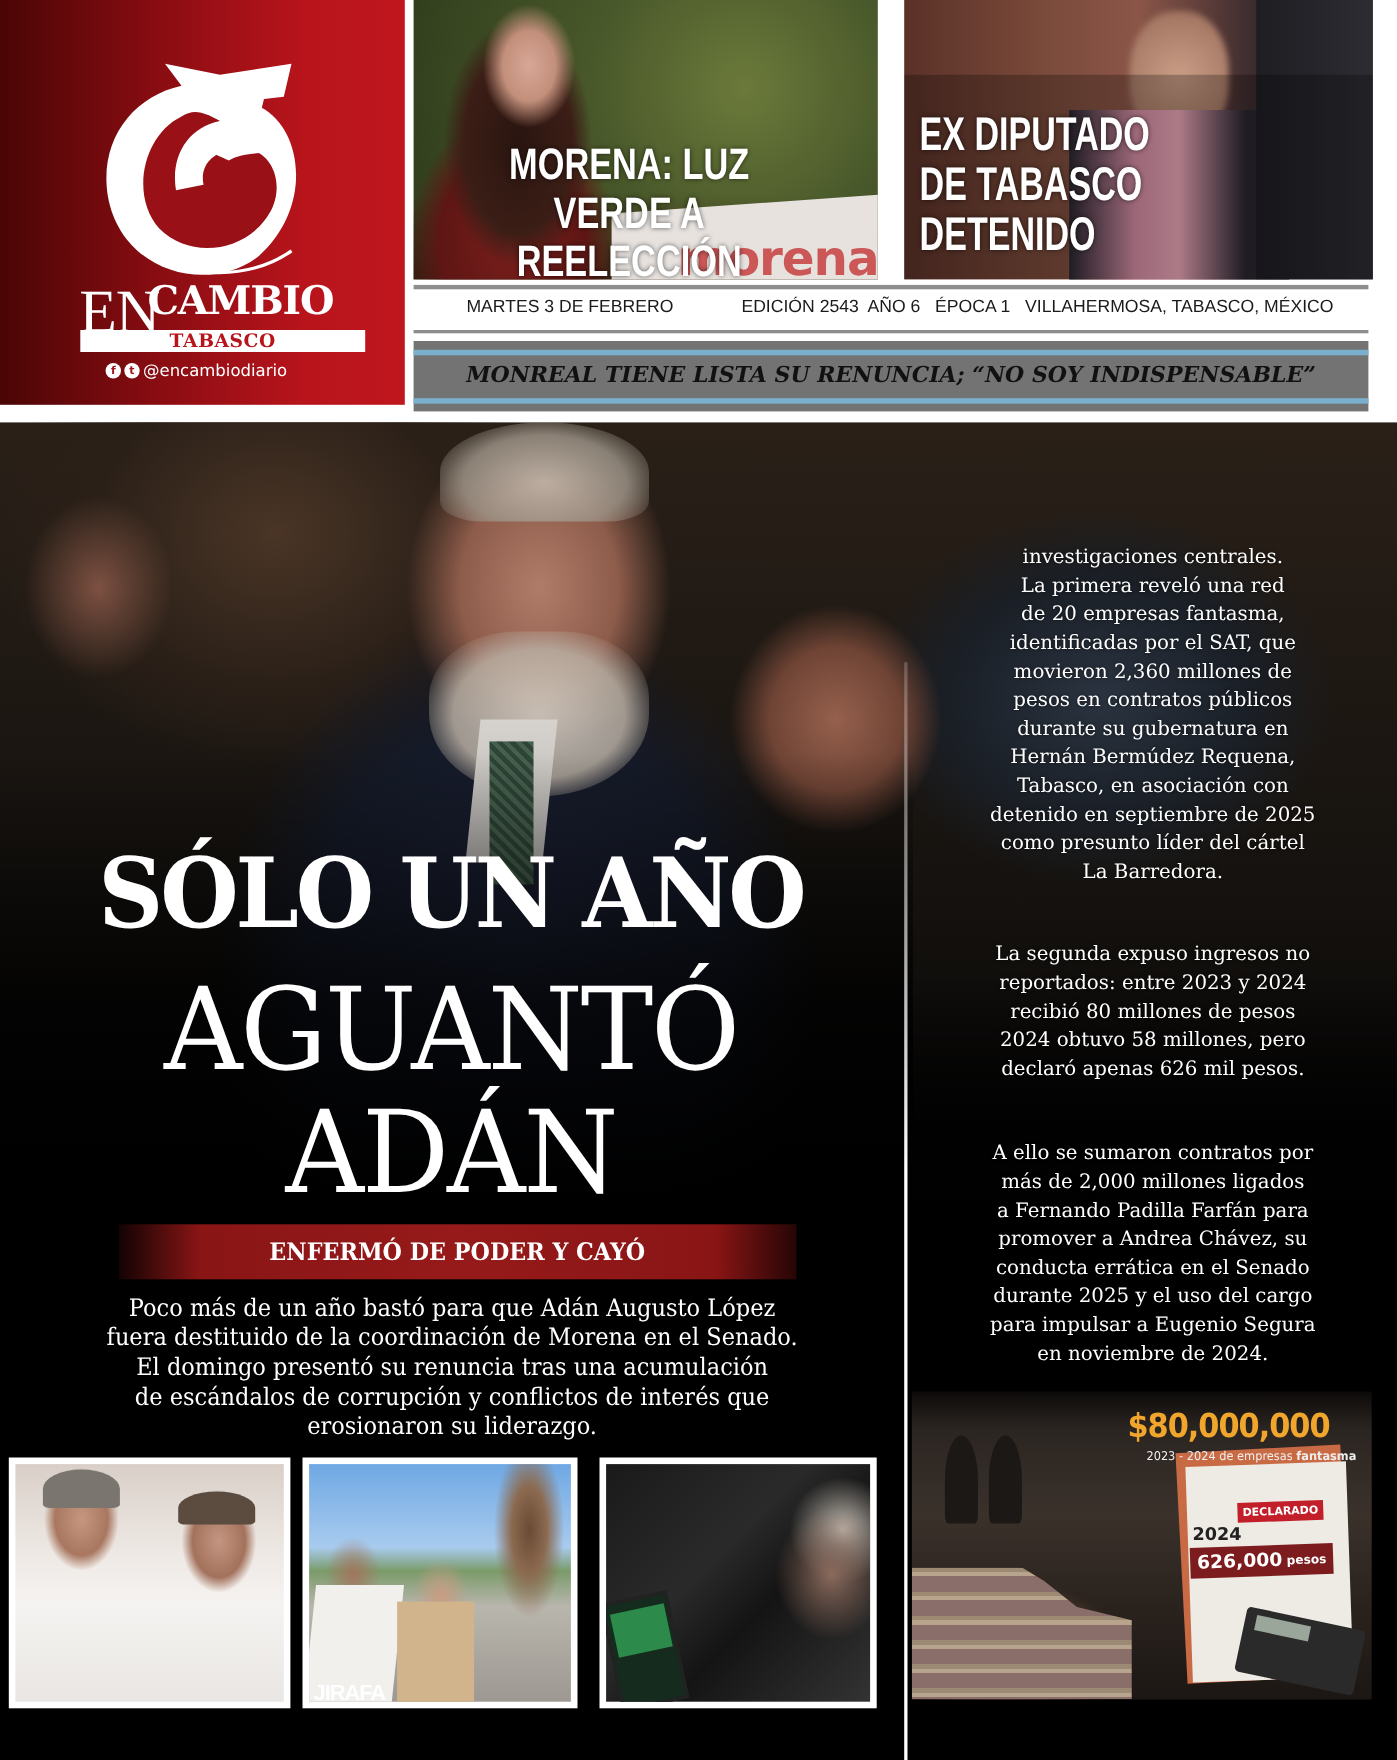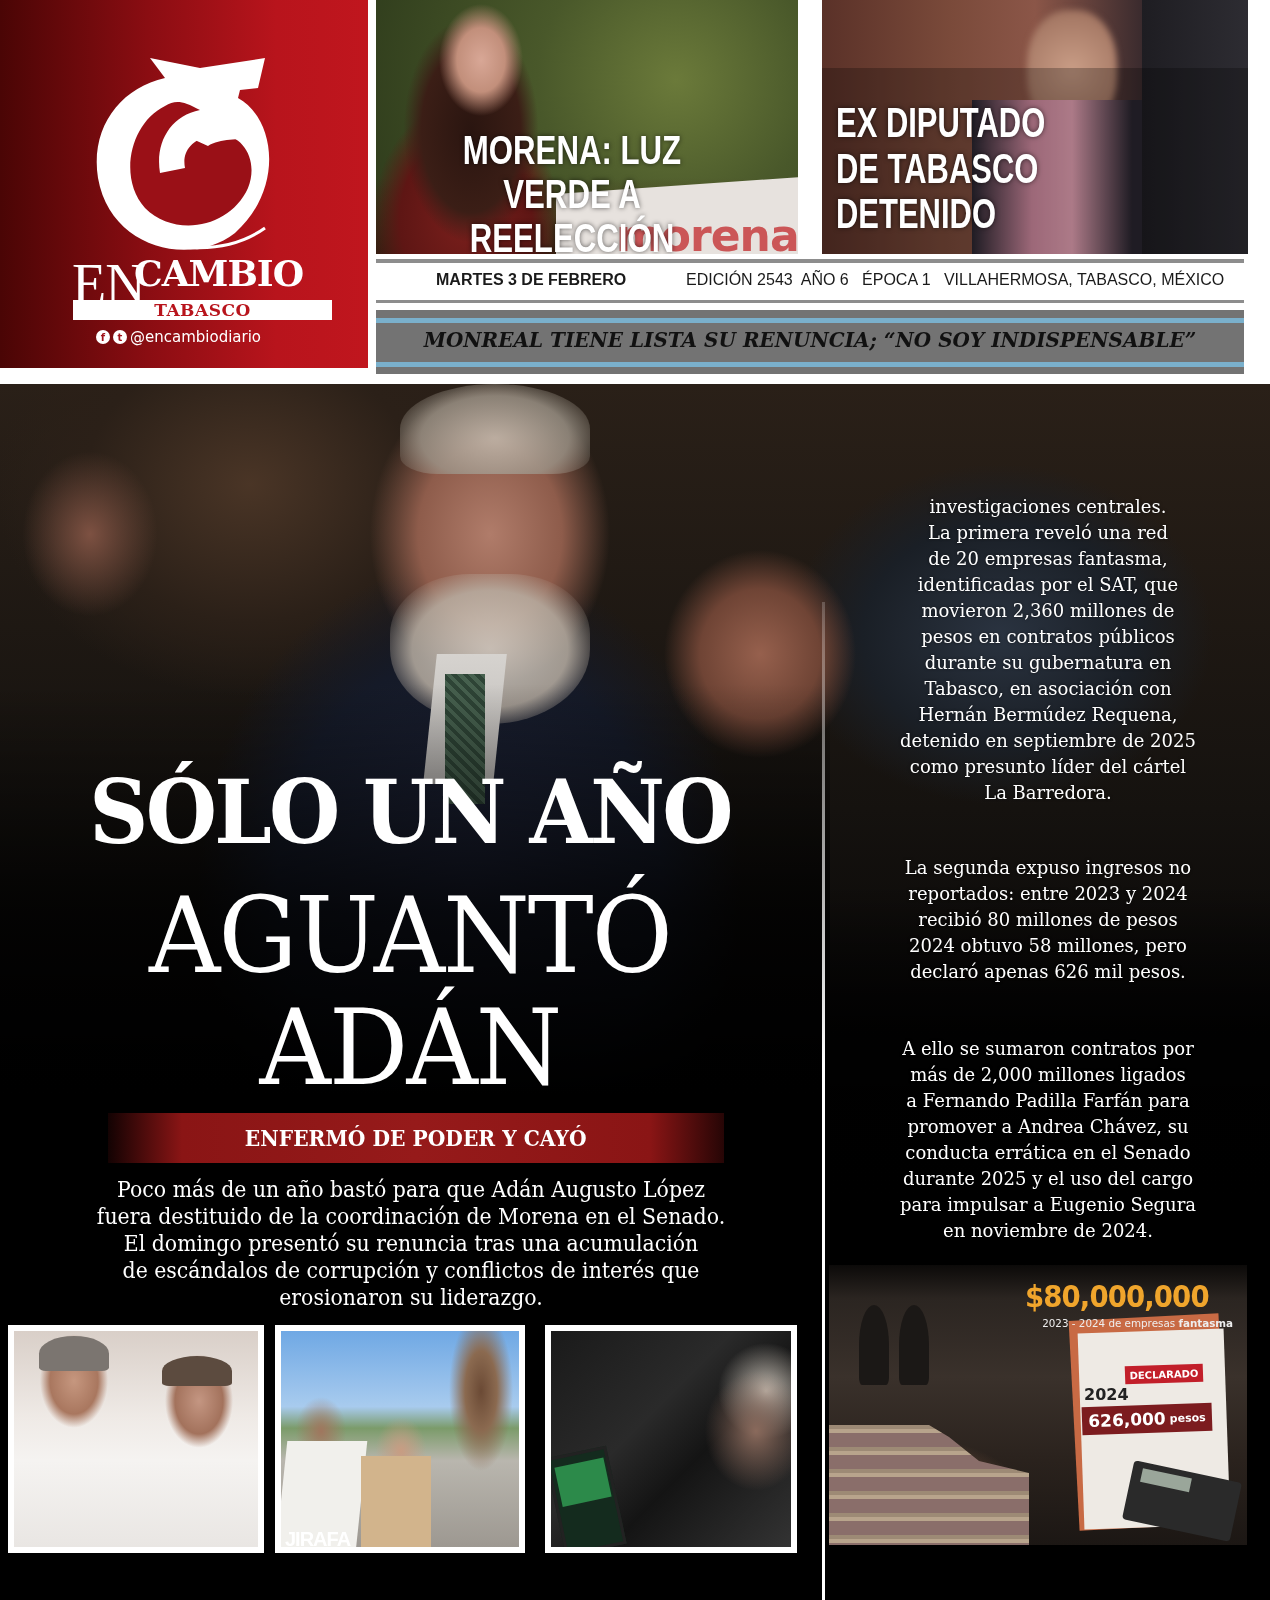--- a/index.html
+++ b/index.html
@@ -87,21 +87,21 @@
   .teaser-2 .teaser-title {
     left: 14px; top: 100px; font-size: 43px; line-height: 1.06; transform: scaleX(0.72);
   }
 
   
   .rule { position: absolute; left: 376px; width: 868px; height: 4px; background: #8d8d8d; }
   .info-strip {
     position: absolute; left: 376px; top: 268px; width: 868px; height: 24px;
     display: flex; align-items: center; font-family: "Liberation Sans", sans-serif; font-size: 16px; color: #1a1a1a;
   }
-  .info-date { font-weight: bold; margin-left: 60px; width: 250px; }
+  .info-date { font-weight: normal; margin-left: 48px; width: 250px; }
   .info-meta { margin-left: 0; letter-spacing: 0; }
 
   .headline-bar {
     position: absolute; left: 376px; top: 310px; width: 868px; height: 64px; background: #737373; font-style: italic;
   }
   .headline-bar .stripe { position: absolute; left: 0; width: 100%; height: 5px; background: #7ab0cc; }
   .headline-bar .headline-text {
     position: absolute; left: 0; top: 18px; width: 100%; text-align: center; color: #111;
     font-family: "DejaVu Serif", serif; font-weight: bold; font-size: 20px; letter-spacing: 0; 
   }
@@ -372,22 +372,22 @@
   </div>
 
   <div class="side-text side-p1" style="top:110px">
     <div>investigaciones centrales.</div>
     <div>La primera reveló una red</div>
     <div>de 20 empresas fantasma,</div>
     <div>identificadas por el SAT, que</div>
     <div>movieron 2,360 millones de</div>
     <div>pesos en contratos públicos</div>
     <div>durante su gubernatura en</div>
+    <div>Hernán Bermúdez Requena,</div>
     <div>Tabasco, en asociación con</div>
-    <div>Hernán Bermúdez Requena,</div>
     <div>detenido en septiembre de 2025</div>
     <div>como presunto líder del cártel</div>
     <div>La Barredora.</div>
   </div>
   <div class="side-text side-p2" style="top:471px">
     <div>La segunda expuso ingresos no</div>
     <div>reportados: entre 2023 y 2024</div>
     <div>recibió 80 millones de pesos</div>
     <div>2024 obtuvo 58 millones, pero</div>
     <div>declaró apenas 626 mil pesos.</div>

